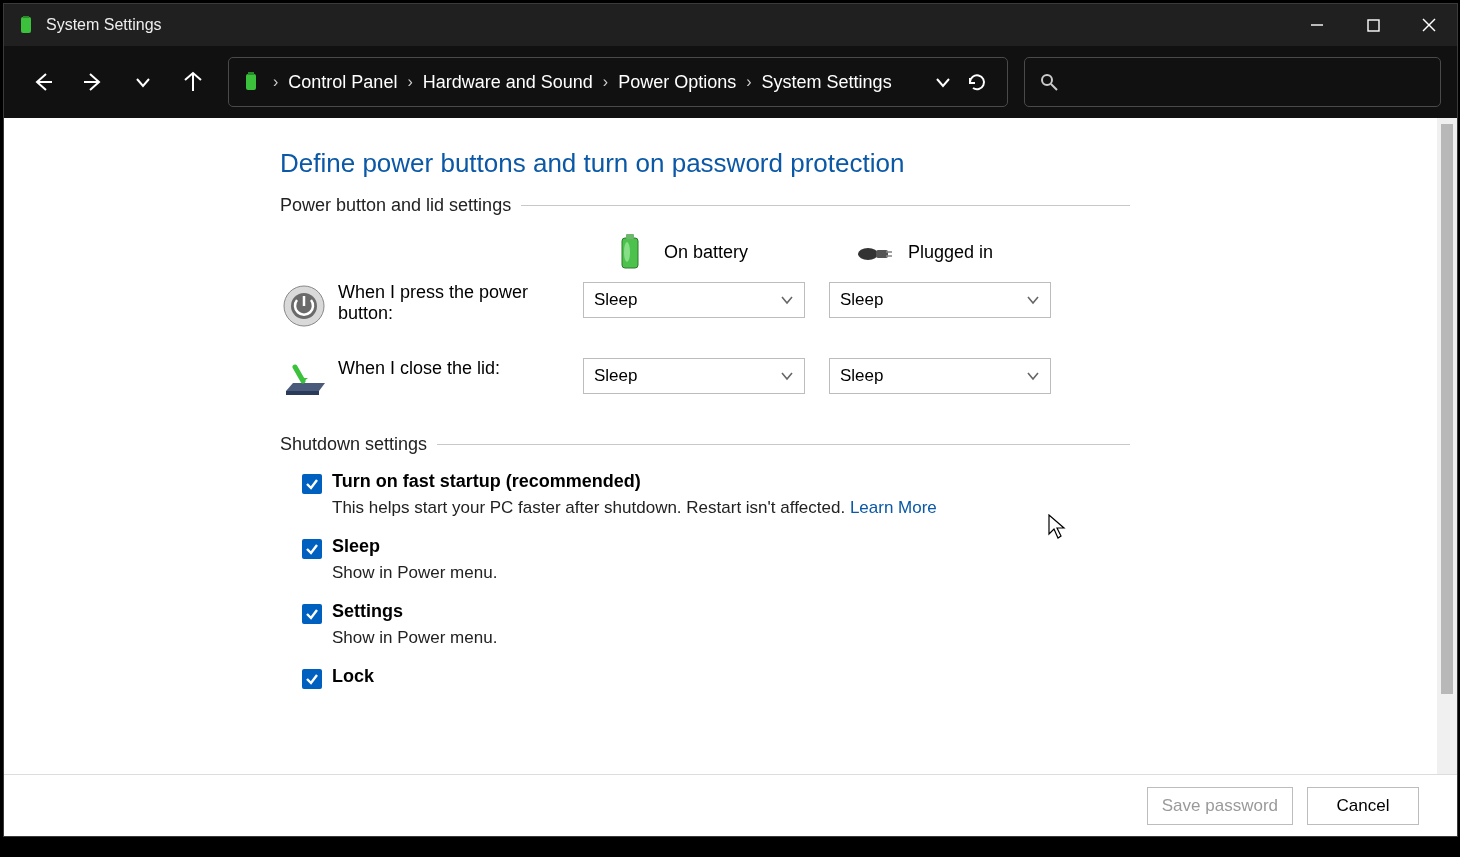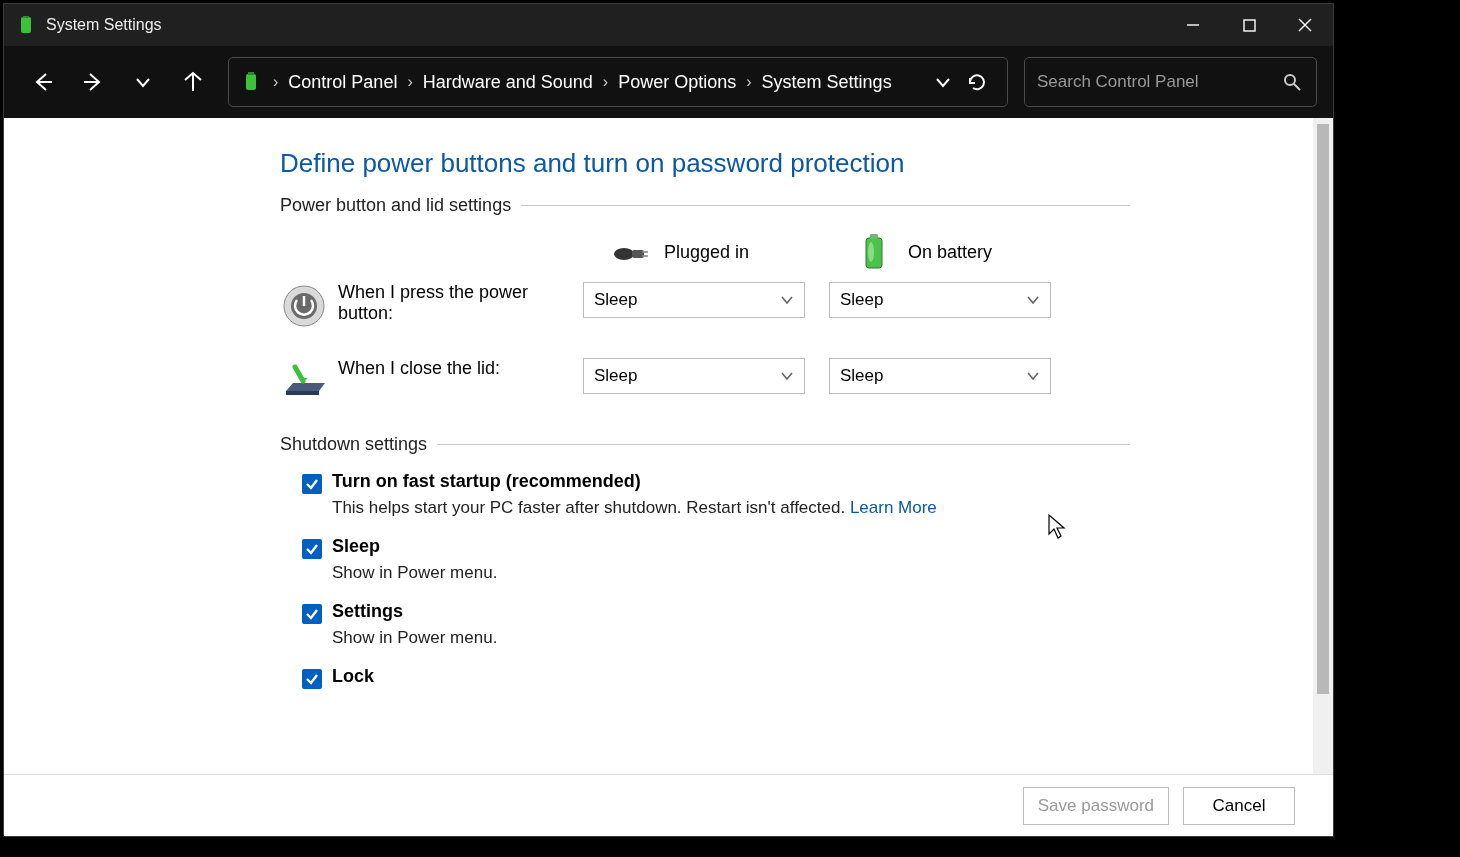--- a/index.html
+++ b/index.html
@@ -1,18 +1,18 @@
 <!DOCTYPE html>
 <html><head>
 <meta charset="utf-8">
 <style>
 * { margin:0; padding:0; box-sizing:border-box; font-family:"Segoe UI",Arial,sans-serif; }
 html,body { width:1460px; height:857px; background:#000; overflow:hidden; }
 
-.window { position:absolute; left:3px; top:3px; width:1331px; height:834px; background:#eab308; border:1px solid #3a3a3a; display:flex; flex-direction:column; }
+.window { position:absolute; left:3px; top:3px; width:1455px; height:834px; background:#eab308; border:1px solid #3a3a3a; display:flex; flex-direction:column; }
 
 .titlebar { height:42px; background:#202020; display:flex; align-items:center; color:#fff; font-size:16px; }
 .titlebar-icon { width:20px; height:20px; margin-left:12px; display:flex; align-items:center; justify-content:center; }
 .titlebar-text { margin-left:10px; color:#eee; }
 .titlebar-spacer { flex:1; }
 .win-ctrl { width:56px; height:100%; display:flex; align-items:center; justify-content:center; color:#fff; cursor:pointer; }
 .win-ctrl svg { stroke:#fff; }
 
 .navbar { height:72px; background:#111; display:flex; align-items:center; padding:0 16px; gap:4px; color:#fff; }
 .nav-btn { width:46px; height:46px; display:flex; align-items:center; justify-content:center; cursor:pointer; border-radius:4px; }
@@ -147,58 +147,57 @@
         </div>
       <div class="bc-refresh">
           <svg width="20" height="20" viewBox="0 0 20 20" fill="none">
             <path d="M3 10 A7 7 0 1 1 6 16" stroke="#fff" stroke-width="2"></path>
             <path d="M3 6 L3 11 L8 11" stroke="#fff" stroke-width="2" fill="none"></path>
           </svg>
         </div>
     </div>
 
     <div class="search-box">
-      <input class="search-input" placeholder="Search Control Panel" style="">
       <div class="search-icon">
           <svg width="18" height="18" viewBox="0 0 18 18" fill="none">
             <circle cx="7" cy="7" r="5" stroke="#ccc" stroke-width="2"></circle>
             <line x1="11" y1="11" x2="17" y2="17" stroke="#ccc" stroke-width="2"></line>
           </svg>
         </div>
     </div>
   </div>
 
   <div class="content-wrapper">
     <div class="content">
       <div class="content-inner">
         <h1 class="page-heading">Define power buttons and turn on password protection</h1>
 
         <div class="section-label">
           <span class="txt">Power button and lid settings</span>
           <div class="hr"></div>
         </div>
 
         <div class="col-headers">
+          <div class="col-h">
+            <svg class="battery-svg" viewBox="0 0 40 40">
+                <rect x="12" y="6" width="16" height="30" rx="3" fill="#4cc24c"></rect>
+                <rect x="12" y="6" width="16" height="30" rx="3" fill="none" stroke="#2a7a2a" stroke-width="1"></rect>
+                <rect x="16" y="2" width="8" height="5" rx="1" fill="#6fb76f"></rect>
+                <ellipse cx="17" cy="20" rx="3" ry="10" fill="#aef0ae" opacity="0.6"></ellipse>
+              </svg>
+            <span>On battery</span>
+          </div>
           <div class="col-h">
             <svg class="plug-svg" viewBox="0 0 40 40">
                 <ellipse cx="14" cy="22" rx="10" ry="6" fill="#333"></ellipse>
                 <rect x="22" y="18" width="12" height="8" rx="2" fill="#555"></rect>
                 <line x1="32" y1="20" x2="38" y2="20" stroke="#888" stroke-width="1.6"></line>
                 <line x1="32" y1="24" x2="38" y2="24" stroke="#888" stroke-width="1.6"></line>
               </svg>
             <span>Plugged in</span>
-          </div>
-          <div class="col-h">
-            <svg class="battery-svg" viewBox="0 0 40 40">
-                <rect x="12" y="6" width="16" height="30" rx="3" fill="#4cc24c"></rect>
-                <rect x="12" y="6" width="16" height="30" rx="3" fill="none" stroke="#2a7a2a" stroke-width="1"></rect>
-                <rect x="16" y="2" width="8" height="5" rx="1" fill="#6fb76f"></rect>
-                <ellipse cx="17" cy="20" rx="3" ry="10" fill="#aef0ae" opacity="0.6"></ellipse>
-              </svg>
-            <span>On battery</span>
           </div>
         </div>
 
         <div class="grid-row">
           <div class="row-icon">
             <svg width="44" height="44" viewBox="0 0 44 44">
                 <circle cx="22" cy="22" r="20" fill="#d9d9d9" stroke="#888"></circle>
                 <circle cx="22" cy="22" r="13" fill="#6a6a6a"></circle>
                 <path d="M22 12 L22 22" stroke="#fff" stroke-width="2.5"></path>
                 <path d="M15 16 A9 9 0 1 0 29 16" stroke="#fff" stroke-width="2.5" fill="none"></path>

